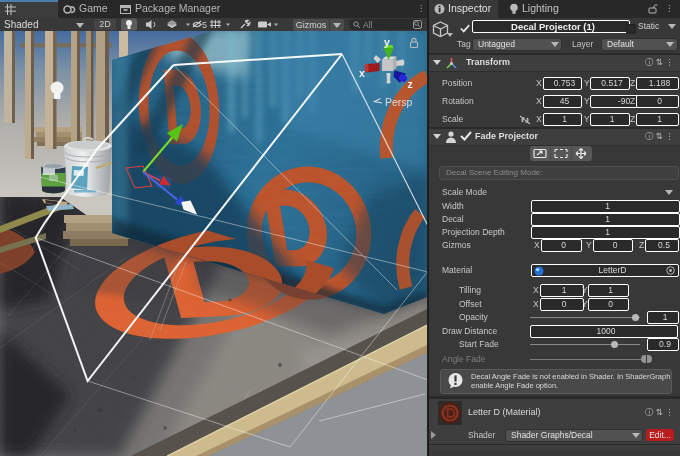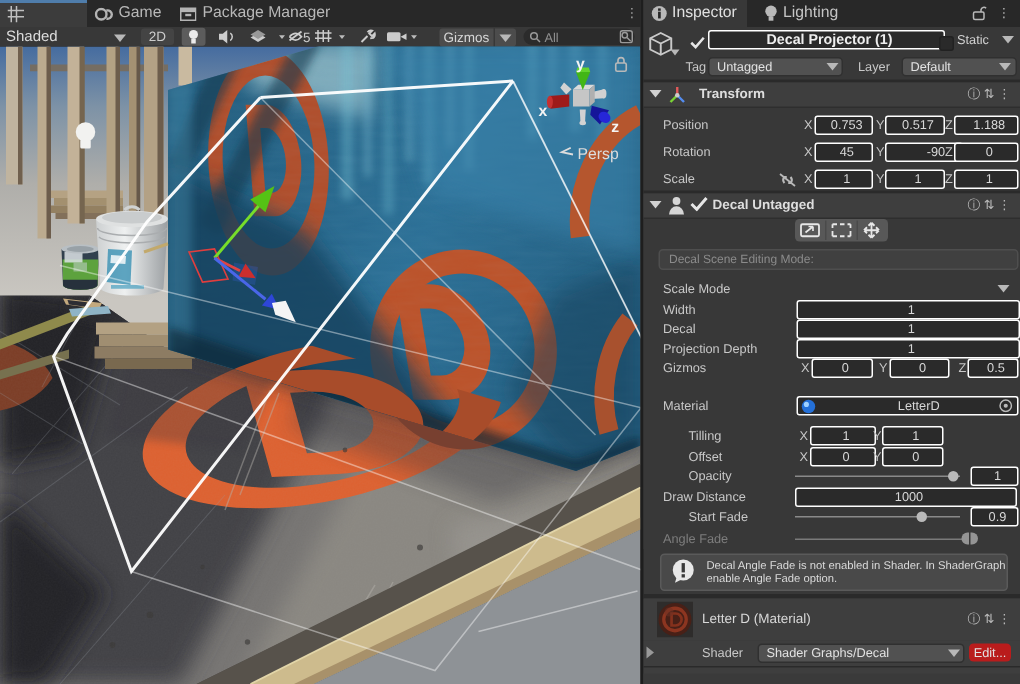--- a/index.html
+++ b/index.html
@@ -457,21 +457,21 @@
  <div class="abs" style="left:0;top:127px;width:251px;height:2px;background:#2a2a2a;"></div>
  <div class="abs" style="left:0;top:129px;width:251px;height:16px;background:#3e3e3e;border-bottom:1px solid #2e2e2e;"></div>
  <div class="caret" style="left:4px;top:134px;border-top-color:#d2d2d2;"></div>
  <svg class="abs" style="left:15px;top:130px;" width="14" height="14" viewBox="0 0 14 14">
    <circle cx="7" cy="4" r="2.6" fill="#d5d5d5"></circle>
       <path d="M2,13 a5,5.5 0 0 1 10,0 Z" fill="#d5d5d5"></path>
     </svg>
  <svg class="abs" style="left:31px;top:131px;" width="12" height="10" viewBox="0 0 12 10">
       <path d="M1,5 L4.5,8.5 L11,1" fill="none" stroke="#e6e6e6" stroke-width="2"></path>
     </svg>
- <div class="abs txt" style="left:46px;top:131px;font-weight:bold;color:#dedede;font-size:9px;">Decal Untagged</div>
+ <div class="abs txt" style="left:46px;top:131px;font-weight:bold;color:#dedede;font-size:9px;">Fade Projector</div>
  <div class="abs txt" style="left:216px;top:131px;color:#b9b9b9;">ⓘ ⇅ ⋮</div>
 
  <div class="abs" style="left:101px;top:146px;width:62px;height:15px;background:#585858;border-radius:3px;"></div>
  <svg class="abs" style="left:101px;top:146px;" width="62" height="15" viewBox="0 0 62 15">
    <path d="M20.5,1 v13 M41.5,1 v13" stroke="#4a4a4a"></path>
    <rect x="4" y="3.5" width="12" height="8" rx="1" fill="none" stroke="#e8e8e8" stroke-width="1.2"></rect>
    <path d="M7,9 L12,5 M12,5 h-3 M12,5 v3" stroke="#e8e8e8" stroke-width="1.1" fill="none"></path>
    <g stroke="#e8e8e8" stroke-width="1.2">
         <path d="M25,3.5 h3 M30,3.5 h3 M35,3.5 h2 M25,11.5 h3 M30,11.5 h3 M35,11.5 h2 M25,3.5 v2.5 M25,8 v3.5 M37,3.5 v2.5 M37,8 v3.5" fill="none"></path>
       </g>

